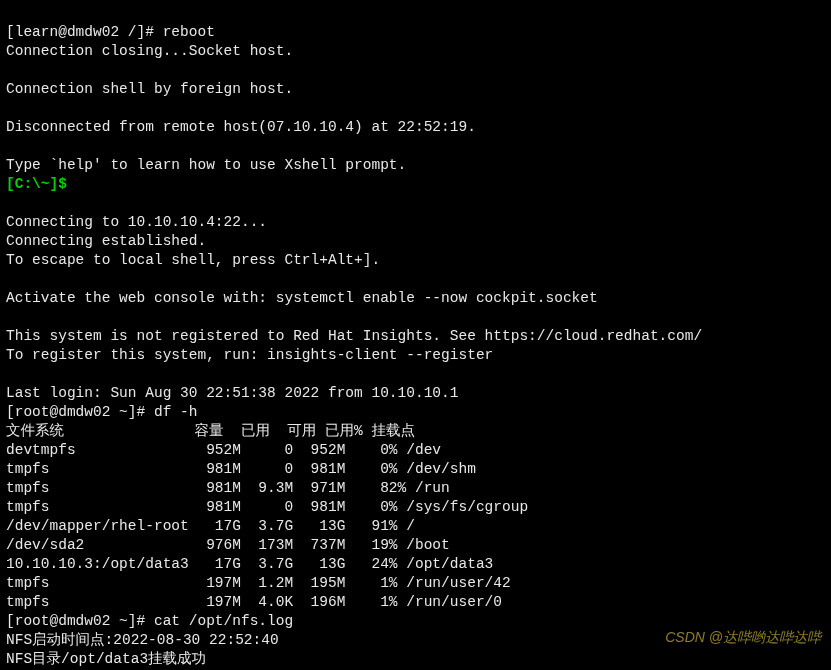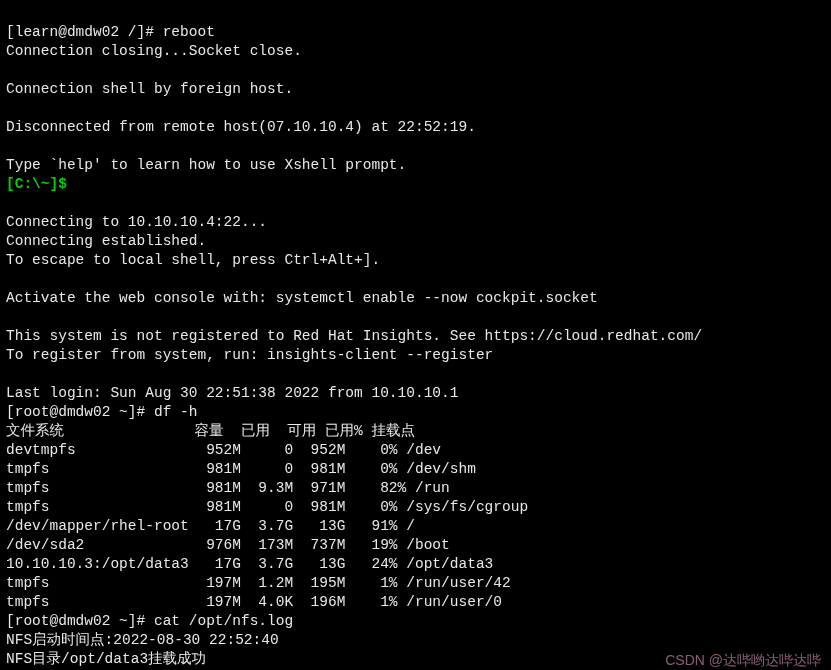--- a/index.html
+++ b/index.html
@@ -16,50 +16,51 @@
     line-height: 19px;
     color: #e8e8e8;
     white-space: pre;
     padding: 4px 6px;
     position: relative;
   }
   .green { color: #00d000; font-weight: bold; }
   .watermark {
     position: absolute;
     right: 10px;
-    bottom: 0;
-    color: #f9a8d4;
+    bottom: 23px;
+    color: #fde047;
     opacity: 0.55;
     font-family: sans-serif;
     font-size: 14px;
     pointer-events: none;
+    font-style: italic;
   }
 </style>
 </head>
 <body>
 
 <div class="terminal">
 <span>[learn@dmdw02 /]# </span><span>reboot</span>
-<span>Connection closing...Socket close.</span>
+<span>Connection closing...Socket host.</span>
 
 <span>Connection shell by foreign host.</span>
 
 <span>Disconnected from remote host(07.10.10.4) at 22:52:19.</span>
 
 <span>Type `help' to learn how to use Xshell prompt.</span>
 <span class="green">[C:\~]$ </span>
 
 <span>Connecting to 10.10.10.4:22...</span>
 <span>Connecting established.</span>
 <span>To escape to local shell, press Ctrl+Alt+].</span>
 
 <span>Activate the web console with: systemctl enable --now cockpit.socket</span>
 
 <span>This system is not registered to Red Hat Insights. See https://cloud.redhat.com/</span>
-<span>To register from system, run: insights-client --register</span>
+<span>To register this system, run: insights-client --register</span>
 
 <span>Last login: Sun Aug 30 22:51:38 2022 from 10.10.10.1</span>
 <span>[root@dmdw02 ~]# </span><span>df -h</span>
 <span>文件系统               容量  已用  可用 已用% 挂载点</span>
 <span>devtmpfs               952M     0  952M    0% /dev</span>
 <span>tmpfs                  981M     0  981M    0% /dev/shm</span>
 <span>tmpfs                  981M  9.3M  971M    82% /run</span>
 <span>tmpfs                  981M     0  981M    0% /sys/fs/cgroup</span>
 <span>/dev/mapper/rhel-root   17G  3.7G   13G   91% /</span>
 <span>/dev/sda2              976M  173M  737M   19% /boot</span>

